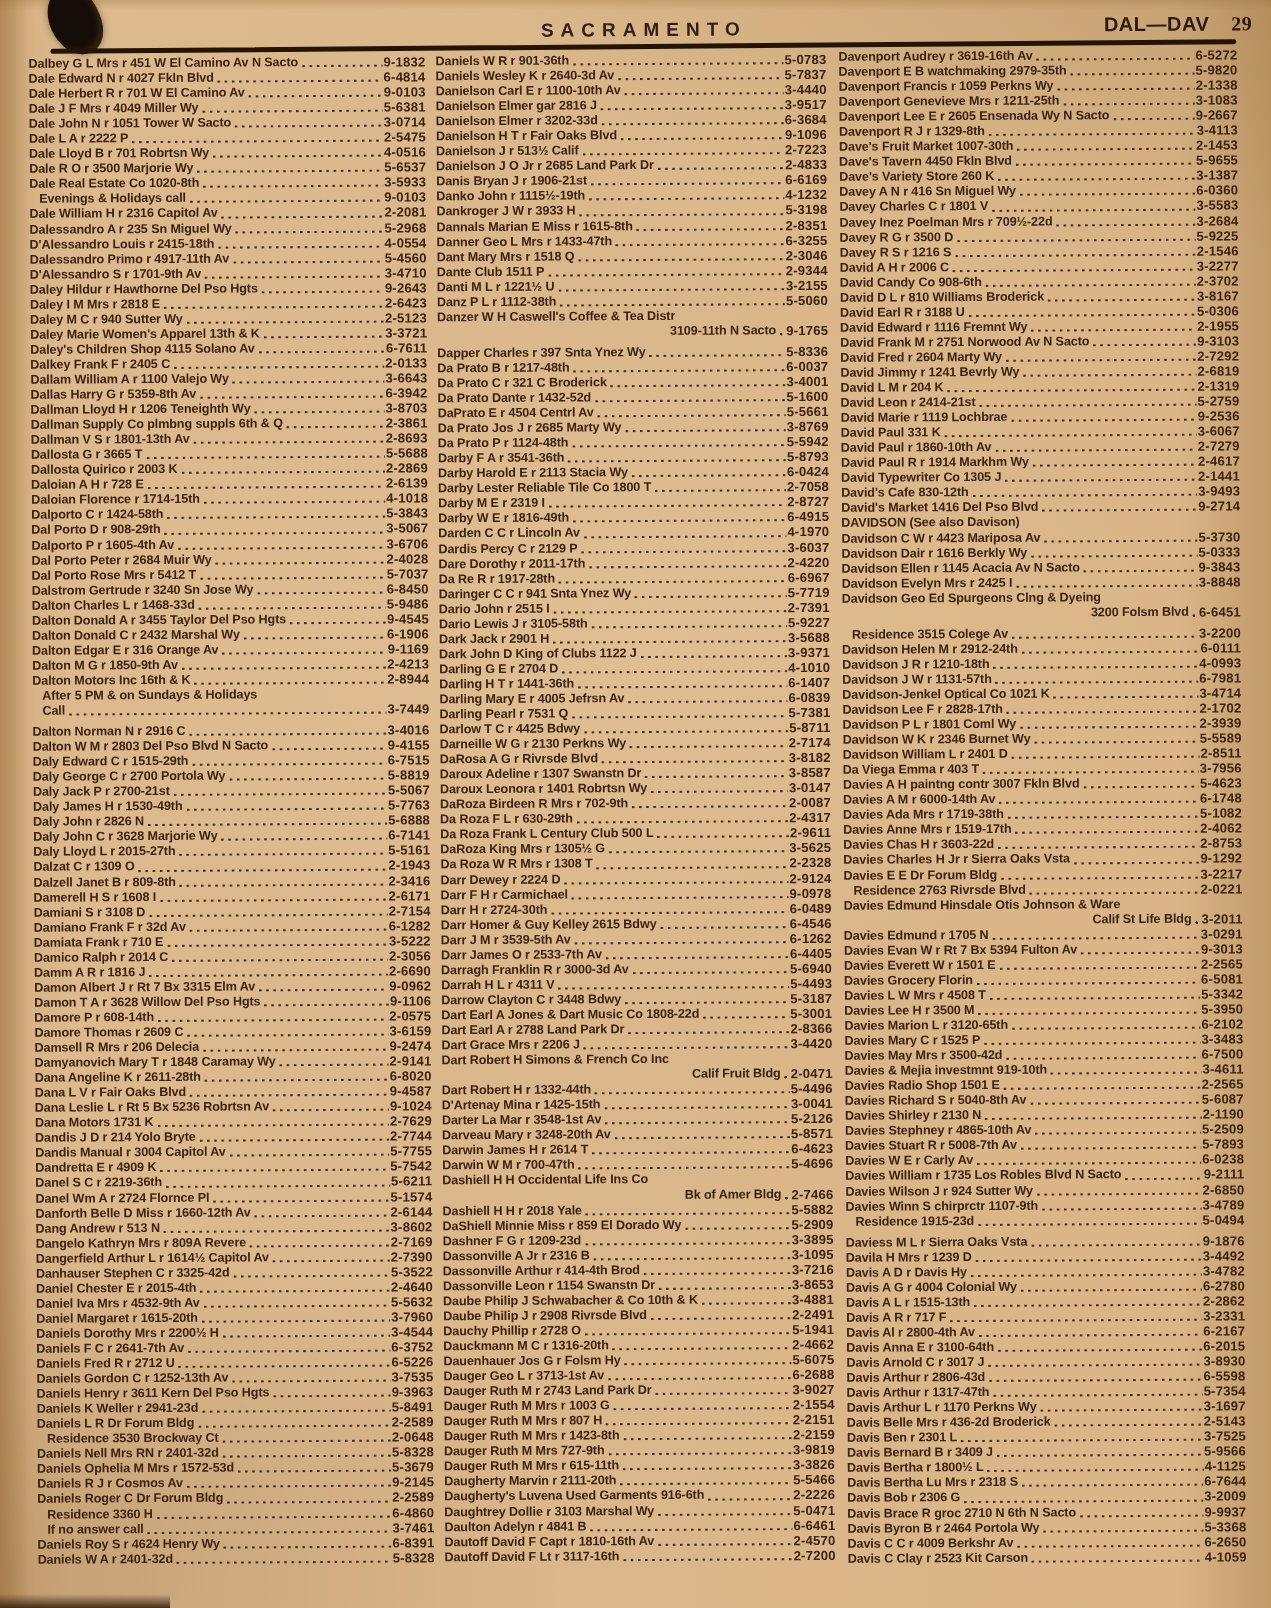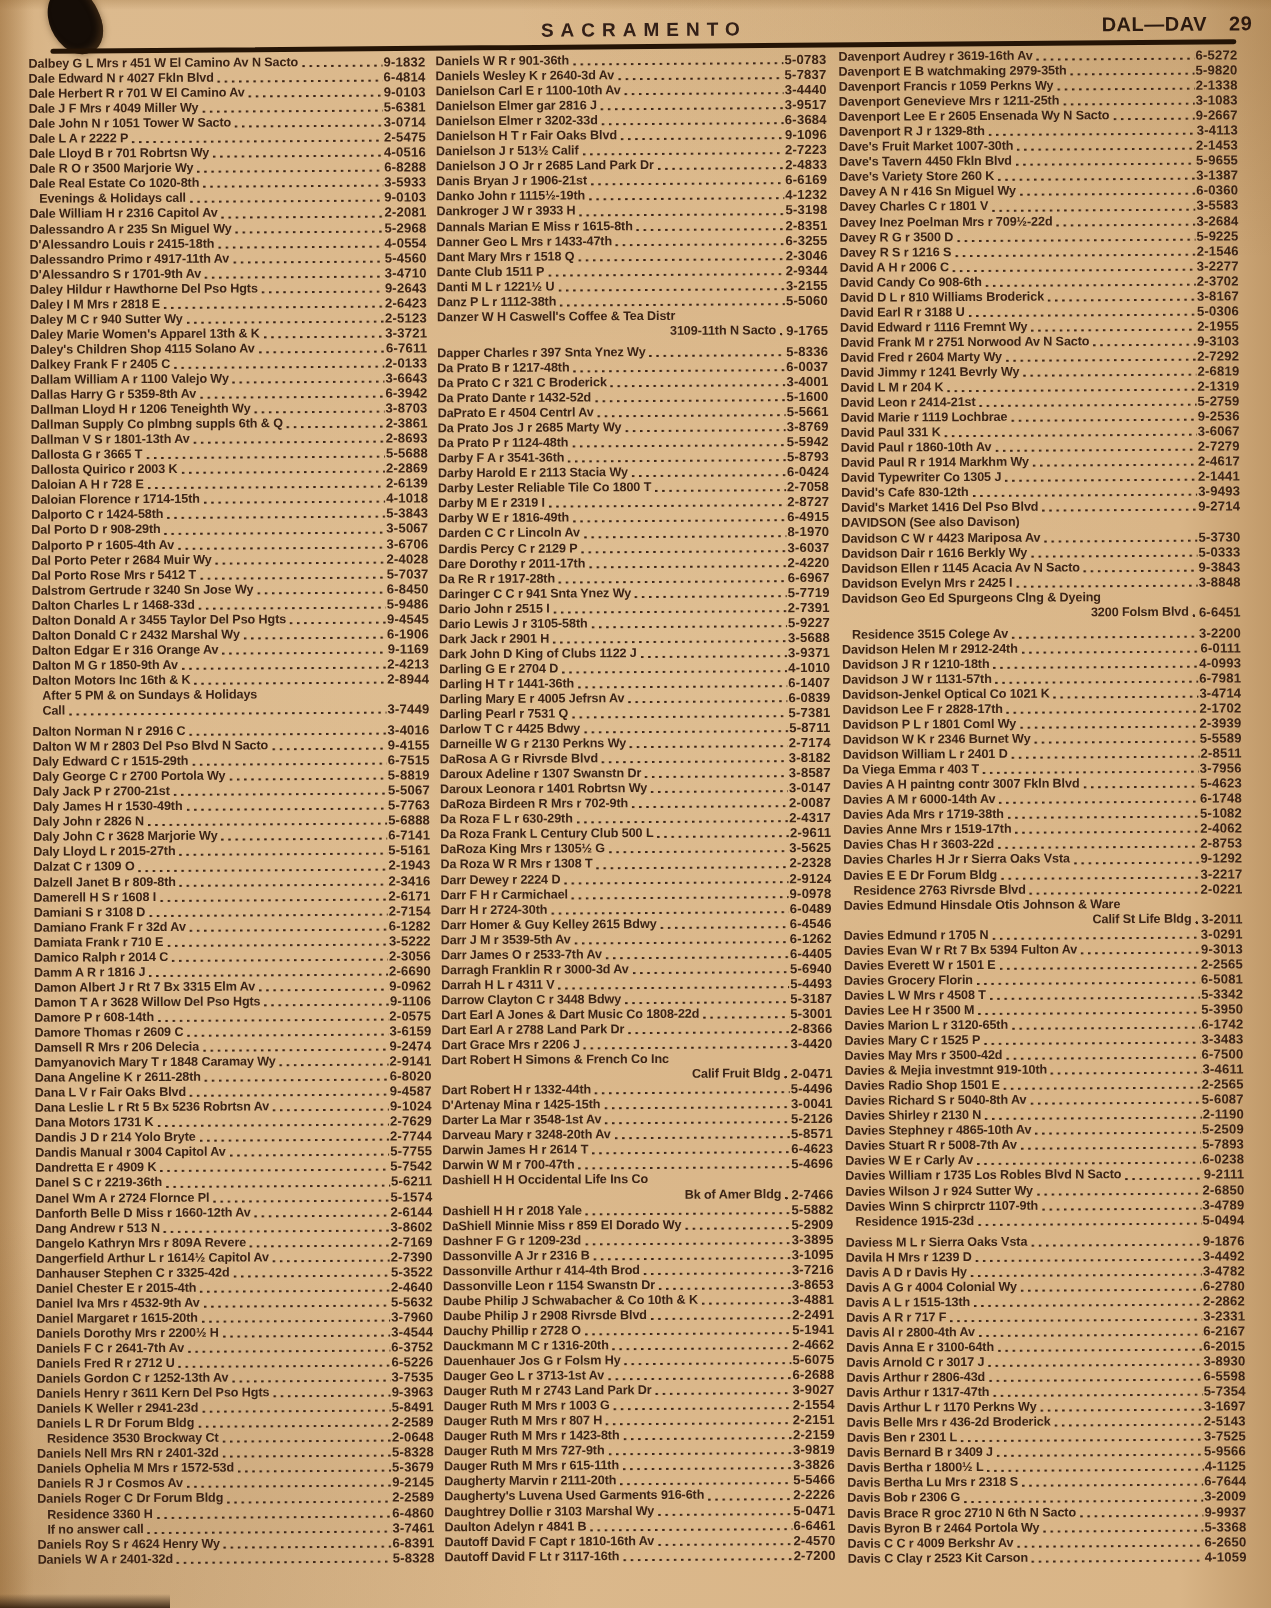--- a/index.html
+++ b/index.html
@@ -27,21 +27,21 @@
           background:#150d07; border-radius:50% 50% 46% 54%;
           transform:rotate(-24deg);
           box-shadow:0 0 7px rgba(70,45,20,.55), inset -3px -4px 6px rgba(90,60,30,.5); }
 
   .content { position:absolute; inset:0; transform:rotate(-0.35deg); transform-origin:50% 50%; }
 
   .hdr-city { position:absolute; top:19px; left:0; right:0; text-align:center;
               font-size:19px; font-weight:700; letter-spacing:7px; color:#332018; }
   .hdr-range { position:absolute; top:16px; right:40px; font-size:20px; font-weight:700;
                color:#2c1a10; letter-spacing:.5px; }
-  .hdr-range .pgnum { margin-left:22px; }
+  .hdr-range .pgnum { margin-left:22px;font-family:Liberation Serif, serif; }
   .rule { position:absolute; top:44px; left:55px; width:1186px; height:4.5px;
           background:#241406; border-radius:3px; transform:rotate(-0.12deg); }
 
   .col { position:absolute; color:#3b2315; }
   #col1 { left:33px;  top:53px; width:397px; }
   #col2 { left:440px; top:53px; width:391px; }
   #col3 { left:843px; top:51px; width:399px; }
 
   .row { display:flex; align-items:flex-end; line-height:15.05px; font-size:12.6px;
          font-weight:700; letter-spacing:-0.1px; white-space:nowrap; }
@@ -106,21 +106,21 @@
           <span class="ph">2-5475</span>
         </div>
         <div class="row">
           <span class="nm">Dale Lloyd B r 701 Robrtsn Wy</span>
           <span class="dots"></span>
           <span class="ph">4-0516</span>
         </div>
         <div class="row">
           <span class="nm">Dale R O r 3500 Marjorie Wy</span>
           <span class="dots"></span>
-          <span class="ph">6-8288</span>
+          <span class="ph">5-6537</span>
         </div>
         <div class="row">
           <span class="nm">Dale Real Estate Co 1020-8th</span>
           <span class="dots"></span>
           <span class="ph">3-5933</span>
         </div>
         <div class="row ind">
           <span class="nm">Evenings &amp; Holidays call</span>
           <span class="dots"></span>
           <span class="ph">9-0103</span>
@@ -724,21 +724,21 @@
           <span class="ph">2-8727</span>
         </div>
         <div class="row">
           <span class="nm">Darby W E r 1816-49th</span>
           <span class="dots"></span>
           <span class="ph">6-4915</span>
         </div>
         <div class="row">
           <span class="nm">Darden C C r Lincoln Av</span>
           <span class="dots"></span>
-          <span class="ph">8-1970</span>
+          <span class="ph">4-1970</span>
         </div>
         <div class="row">
           <span class="nm">Dardis Percy C r 2129 P</span>
           <span class="dots"></span>
           <span class="ph">3-6037</span>
         </div>
         <div class="row">
           <span class="nm">Dare Dorothy r 2011-17th</span>
           <span class="dots"></span>
           <span class="ph">2-4220</span>
@@ -1381,21 +1381,21 @@
           <span class="ph">5-3342</span>
         </div>
         <div class="row">
           <span class="nm">Davies Lee H r 3500 M</span>
           <span class="dots"></span>
           <span class="ph">5-3950</span>
         </div>
         <div class="row">
           <span class="nm">Davies Marion L r 3120-65th</span>
           <span class="dots"></span>
-          <span class="ph">6-1742</span>
+          <span class="ph">6-2102</span>
         </div>
         <div class="row">
           <span class="nm">Davies Mary C r 1525 P</span>
           <span class="dots"></span>
           <span class="ph">3-3483</span>
         </div>
         <div class="row">
           <span class="nm">Davies May Mrs r 3500-42d</span>
           <span class="dots"></span>
           <span class="ph">6-7500</span>

